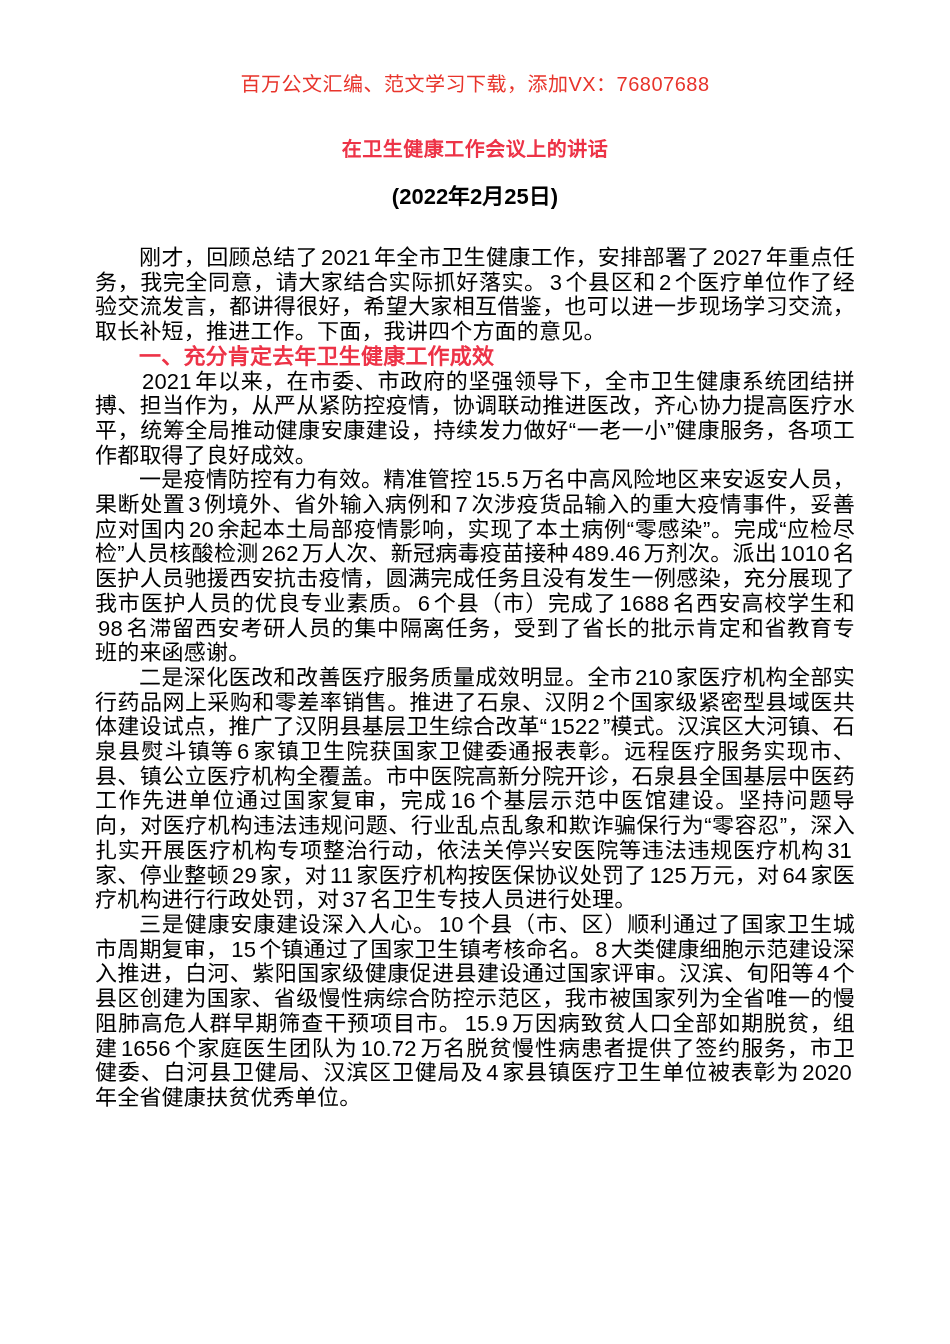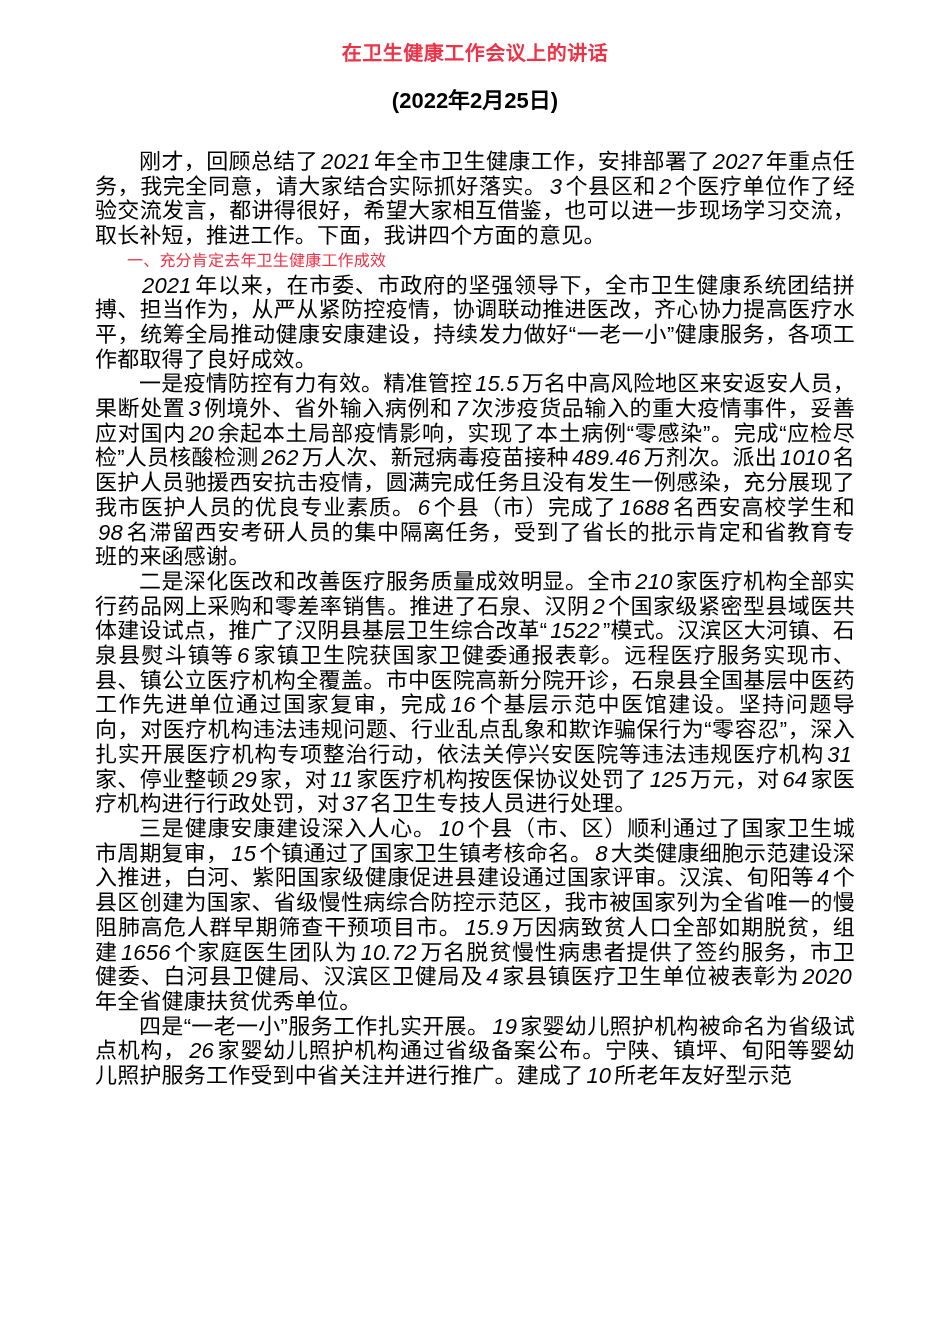--- a/index.html
+++ b/index.html
@@ -57,37 +57,37 @@
   }
   .para{
     text-indent:2em;
     margin:0;
   }
   .para .lead{
     font-weight:400;
   }
   .para.heading{
     color:var(--heading_red);
-    font-weight:400;
-    font-size:16px;
+    font-weight:700;
+    font-size:22px;
   }
   
-  .lat{padding:0 3px;font-style:italic;}
+  .lat{padding:0 3px;}
 </style>
 </head>
 <body>
 
 <div class="page">
+  <div class="notice">百万公文汇编、范文学习下载，添加VX：76807688</div>
 
   <h1 class="title">在卫生健康工作会议上的讲话</h1>
 
   <div class="date">(2022年2月25日)</div>
 
   <div class="body" id="doc-body">
       <div class="para">刚才，回顾总结了<span class="lat">2021</span>年全市卫生健康工作，安排部署了<span class="lat">2027</span>年重点任务，我完全同意，请大家结合实际抓好落实。<span class="lat">3</span>个县区和<span class="lat">2</span>个医疗单位作了经验交流发言，都讲得很好，希望大家相互借鉴，也可以进一步现场学习交流，取长补短，推进工作。下面，我讲四个方面的意见。</div>
       <div class="para heading">一、充分肯定去年卫生健康工作成效</div>
       <div class="para"><span class="lat">2021</span>年以来，在市委、市政府的坚强领导下，全市卫生健康系统团结拼搏、担当作为，从严从紧防控疫情，协调联动推进医改，齐心协力提高医疗水平，统筹全局推动健康安康建设，持续发力做好“一老一小”健康服务，各项工作都取得了良好成效。</div>
       <div class="para"><span class="lead">一是疫情防控有力有效。</span>精准管控<span class="lat">15.5</span>万名中高风险地区来安返安人员，果断处置<span class="lat">3</span>例境外、省外输入病例和<span class="lat">7</span>次涉疫货品输入的重大疫情事件，妥善应对国内<span class="lat">20</span>余起本土局部疫情影响，实现了本土病例“零感染”。完成“应检尽检”人员核酸检测<span class="lat">262</span>万人次、新冠病毒疫苗接种<span class="lat">489.46</span>万剂次。派出<span class="lat">1010</span>名医护人员驰援西安抗击疫情，圆满完成任务且没有发生一例感染，充分展现了我市医护人员的优良专业素质。<span class="lat">6</span>个县（市）完成了<span class="lat">1688</span>名西安高校学生和<span class="lat">98</span>名滞留西安考研人员的集中隔离任务，受到了省长的批示肯定和省教育专班的来函感谢。</div>
       <div class="para"><span class="lead">二是深化医改和改善医疗服务质量成效明显。</span>全市<span class="lat">210</span>家医疗机构全部实行药品网上采购和零差率销售。推进了石泉、汉阴<span class="lat">2</span>个国家级紧密型县域医共体建设试点，推广了汉阴县基层卫生综合改革“<span class="lat">1522</span>”模式。汉滨区大河镇、石泉县熨斗镇等<span class="lat">6</span>家镇卫生院获国家卫健委通报表彰。远程医疗服务实现市、县、镇公立医疗机构全覆盖。市中医院高新分院开诊，石泉县全国基层中医药工作先进单位通过国家复审，完成<span class="lat">16</span>个基层示范中医馆建设。坚持问题导向，对医疗机构违法违规问题、行业乱点乱象和欺诈骗保行为“零容忍”，深入扎实开展医疗机构专项整治行动，依法关停兴安医院等违法违规医疗机构<span class="lat">31</span>家、停业整顿<span class="lat">29</span>家，对<span class="lat">11</span>家医疗机构按医保协议处罚了<span class="lat">125</span>万元，对<span class="lat">64</span>家医疗机构进行行政处罚，对<span class="lat">37</span>名卫生专技人员进行处理。</div>
       <div class="para"><span class="lead">三是健康安康建设深入人心。</span><span class="lat">10</span>个县（市、区）顺利通过了国家卫生城市周期复审，<span class="lat">15</span>个镇通过了国家卫生镇考核命名。<span class="lat">8</span>大类健康细胞示范建设深入推进，白河、紫阳国家级健康促进县建设通过国家评审。汉滨、旬阳等<span class="lat">4</span>个县区创建为国家、省级慢性病综合防控示范区，我市被国家列为全省唯一的慢阻肺高危人群早期筛查干预项目市。<span class="lat">15.9</span>万因病致贫人口全部如期脱贫，组建<span class="lat">1656</span>个家庭医生团队为<span class="lat">10.72</span>万名脱贫慢性病患者提供了签约服务，市卫健委、白河县卫健局、汉滨区卫健局及<span class="lat">4</span>家县镇医疗卫生单位被表彰为<span class="lat">2020</span>年全省健康扶贫优秀单位。</div>
-      <div class="para"><span class="lead">四是“一老一小”服务工作扎实开展。</span><span class="lat">19</span>家婴幼儿照护机构被命名为省级试点机构，<span class="lat">26</span>家婴幼儿照护机构通过省级备案公布。宁陕、镇坪、旬阳等婴幼儿照护服务工作受到中省关注并进行推广。建成了<span class="lat">10</span>所老年友好型示范</div>
     </div>
 </div>
 
 </body></html>

